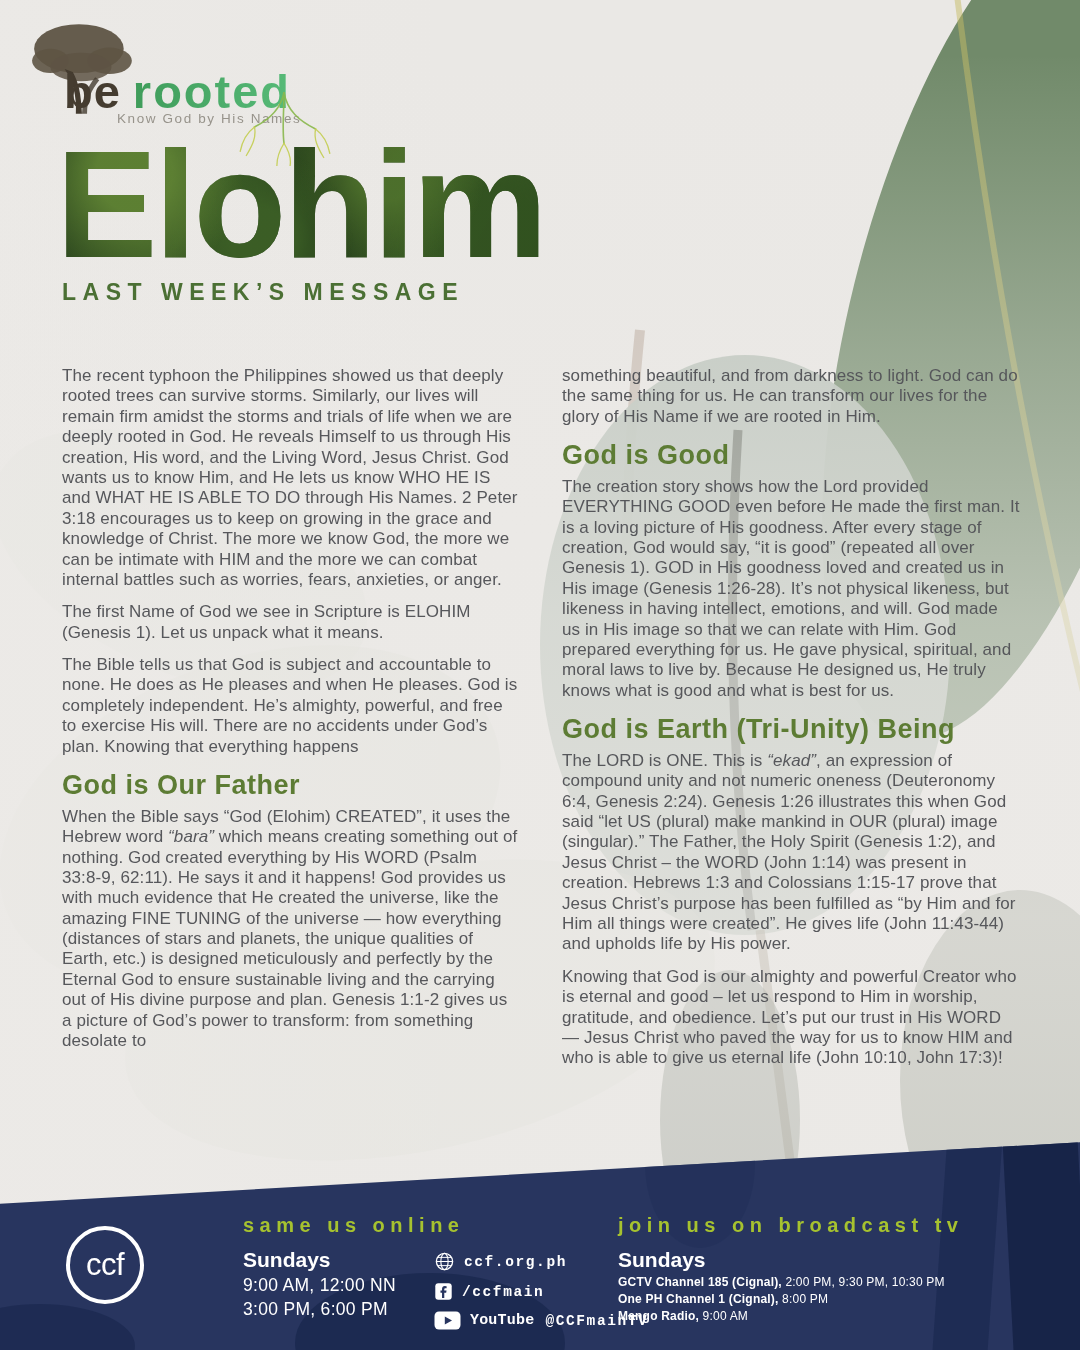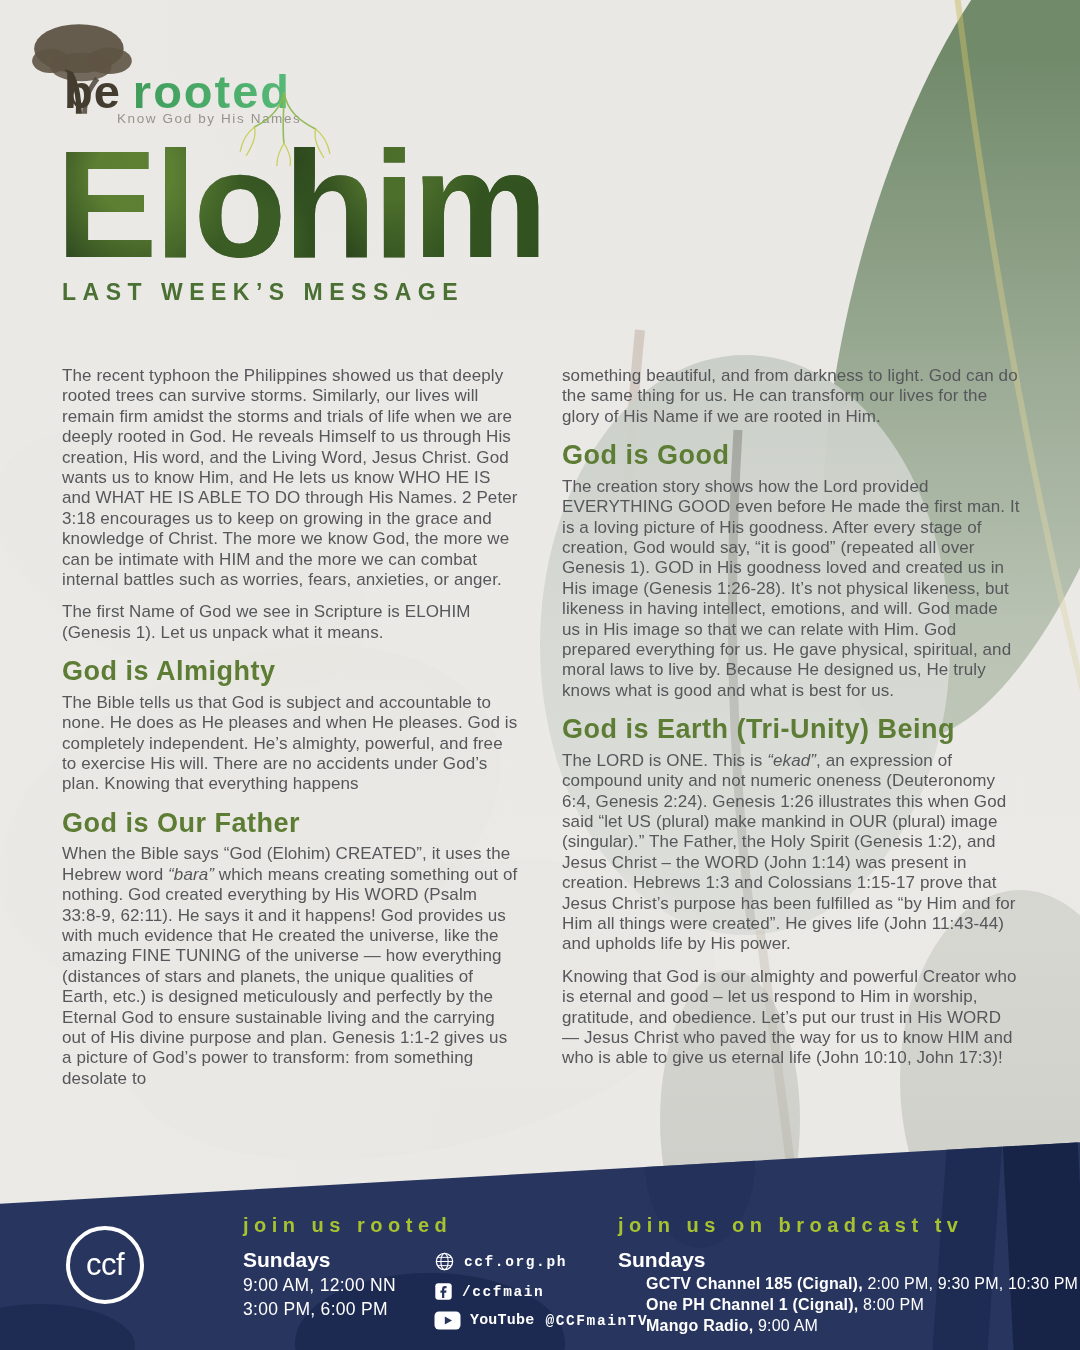--- a/index.html
+++ b/index.html
@@ -46,21 +46,21 @@
   .f-heading{font-size:20px;font-weight:bold;color:#a6c22f;letter-spacing:5.5px;}
   .online{position:absolute;left:243px;top:76px;}
   .online-row{display:flex;gap:38px;margin-top:11px;}
   .day{font-size:21px;font-weight:bold;}
   .time{font-size:17.5px;margin-top:3px;letter-spacing:.3px;}
   .links{display:flex;flex-direction:column;gap:10px;margin-top:3px;}
   .link-row{display:flex;align-items:center;gap:9px;font-size:14.5px;font-weight:bold;letter-spacing:1.6px;font-family:Liberation Mono, monospace;}
   .yt-word{letter-spacing:.2px;margin-right:2px;font-size:15px;}
   .broadcast{position:absolute;left:618px;top:76px;}
   .b-rows{margin-top:3px;}
-  .b-row{font-size:16px;margin-top:3px;letter-spacing:.2px;margin-left:28px;}
+  .b-row{font-size:12px;margin-top:3px;letter-spacing:.2px;}
   .b-row strong{font-weight:bold;}
 </style>
 </head>
 <body>
 
 <div class="page">
 
   <svg class="bg-svg" viewBox="0 0 1080 1350">
     <ellipse cx="1005" cy="320" rx="155" ry="430" fill="#64805c" opacity="0.9" transform="rotate(14 1005 320)"></ellipse>
     <path d="M948 -80 C 980 200 1030 480 1090 720" stroke="#c5bb66" stroke-width="6" fill="none" opacity="0.5"></path>
@@ -106,21 +106,20 @@
     </g>
   </svg>
 
   <h1 class="title">Elohim</h1>
   <div class="subtitle">LAST WEEK’S MESSAGE</div>
 
   <div class="columns">
     <div class="col">
       <p>The recent typhoon the Philippines showed us that deeply rooted trees can survive storms. Similarly, our lives will remain firm amidst the storms and trials of life when we are deeply rooted in God. He reveals Himself to us through His creation, His word, and the Living Word, Jesus Christ. God wants us to know Him, and He lets us know WHO HE IS and WHAT HE IS ABLE TO DO through His Names. 2 Peter 3:18 encourages us to keep on growing in the grace and knowledge of Christ. The more we know God, the more we can be intimate with HIM and the more we can combat internal battles such as worries, fears, anxieties, or anger.</p>
       <p>The first Name of God we see in Scripture is ELOHIM (Genesis 1). Let us unpack what it means.</p>
-      <h3 class="sh">God is Almighty</h3>
       <p>The Bible tells us that God is subject and accountable to none. He does as He pleases and when He pleases. God is completely independent. He’s almighty, powerful, and free to exercise His will. There are no accidents under God’s plan. Knowing that everything happens</p>
       <h3 class="sh">God is Our Father</h3>
       <p><span>When the Bible says “God (Elohim) CREATED”, it uses the Hebrew word </span><em>“bara”</em><span> which means creating something out of nothing. God created everything by His WORD (Psalm 33:8-9, 62:11). He says it and it happens! God provides us with much evidence that He created the universe, like the amazing FINE TUNING of the universe — how everything (distances of stars and planets, the unique qualities of Earth, etc.) is designed meticulously and perfectly by the Eternal God to ensure sustainable living and the carrying out of His divine purpose and plan. Genesis 1:1-2 gives us a picture of God’s power to transform: from something desolate to</span></p>
     </div>
     <div class="col">
       <p>something beautiful, and from darkness to light. God can do the same thing for us. He can transform our lives for the glory of His Name if we are rooted in Him.</p>
       <h3 class="sh">God is Good</h3>
       <p>The creation story shows how the Lord provided EVERYTHING GOOD even before He made the first man. It is a loving picture of His goodness. After every stage of creation, God would say, “it is good” (repeated all over Genesis 1). GOD in His goodness loved and created us in His image (Genesis 1:26-28). It’s not physical likeness, but likeness in having intellect, emotions, and will. God made us in His image so that we can relate with Him. God prepared everything for us. He gave physical, spiritual, and moral laws to live by. Because He designed us, He truly knows what is good and what is best for us.</p>
       <h3 class="sh">God is Earth (Tri-Unity) Being</h3>
       <p><span>The LORD is ONE. This is </span><em>“ekad”</em><span>, an expression of compound unity and not numeric oneness (Deuteronomy 6:4, Genesis 2:24). Genesis 1:26 illustrates this when God said “let US (plural) make mankind in OUR (plural) image (singular).” The Father, the Holy Spirit (Genesis 1:2), and Jesus Christ – the WORD (John 1:14) was present in creation. Hebrews 1:3 and Colossians 1:15-17 prove that Jesus Christ’s purpose has been fulfilled as “by Him and for Him all things were created”. He gives life (John 11:43-44) and upholds life by His power.</span></p>
@@ -135,21 +134,21 @@
       <ellipse cx="700" cy="25" rx="55" ry="85" fill="#22305a" opacity="0.7"></ellipse>
       <rect x="940" y="-10" width="55" height="240" fill="#1c2a52" opacity="0.85" transform="rotate(4 967 106)"></rect>
       <rect x="1008" y="-10" width="75" height="240" fill="#152246" opacity="0.9" transform="rotate(-3 1045 106)"></rect>
     </svg>
 
     <div class="ccf-logo">
       <span>ccf</span>
     </div>
 
     <div class="online">
-      <div class="f-heading">join us rooted</div>
+      <div class="f-heading">same us online</div>
       <div class="online-row">
         <div class="schedule">
           <div class="day">Sundays</div>
           <div class="time">9:00 AM, 12:00 NN</div>
           <div class="time">3:00 PM, 6:00 PM</div>
         </div>
         <div class="links">
           <div class="link-row">
             <svg width="21" height="21" viewBox="0 0 22 22">
               <circle cx="11" cy="11" r="8.5" fill="none" stroke="#fff" stroke-width="1.4"></circle>

